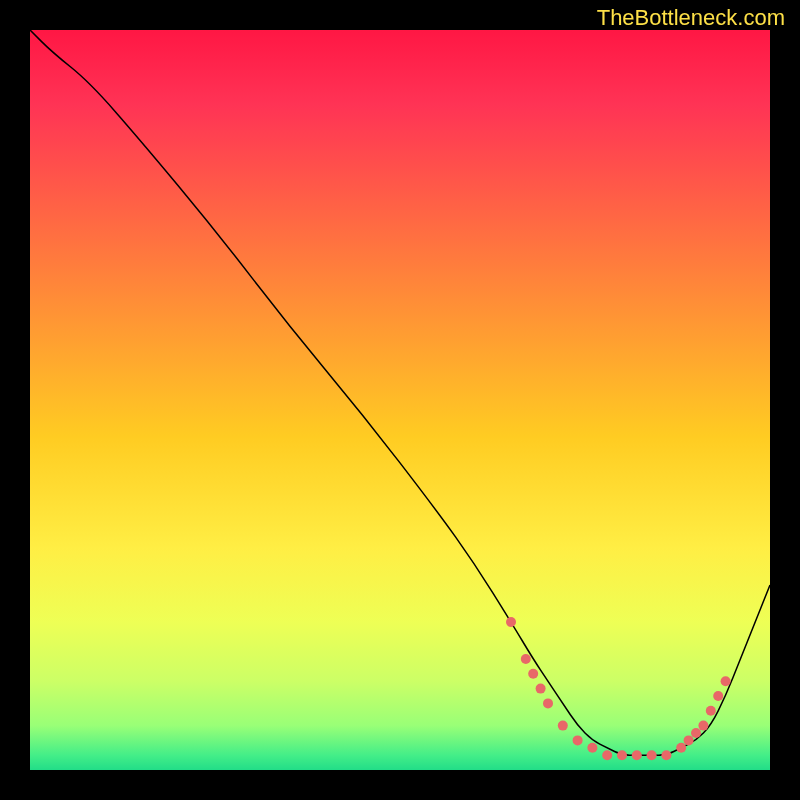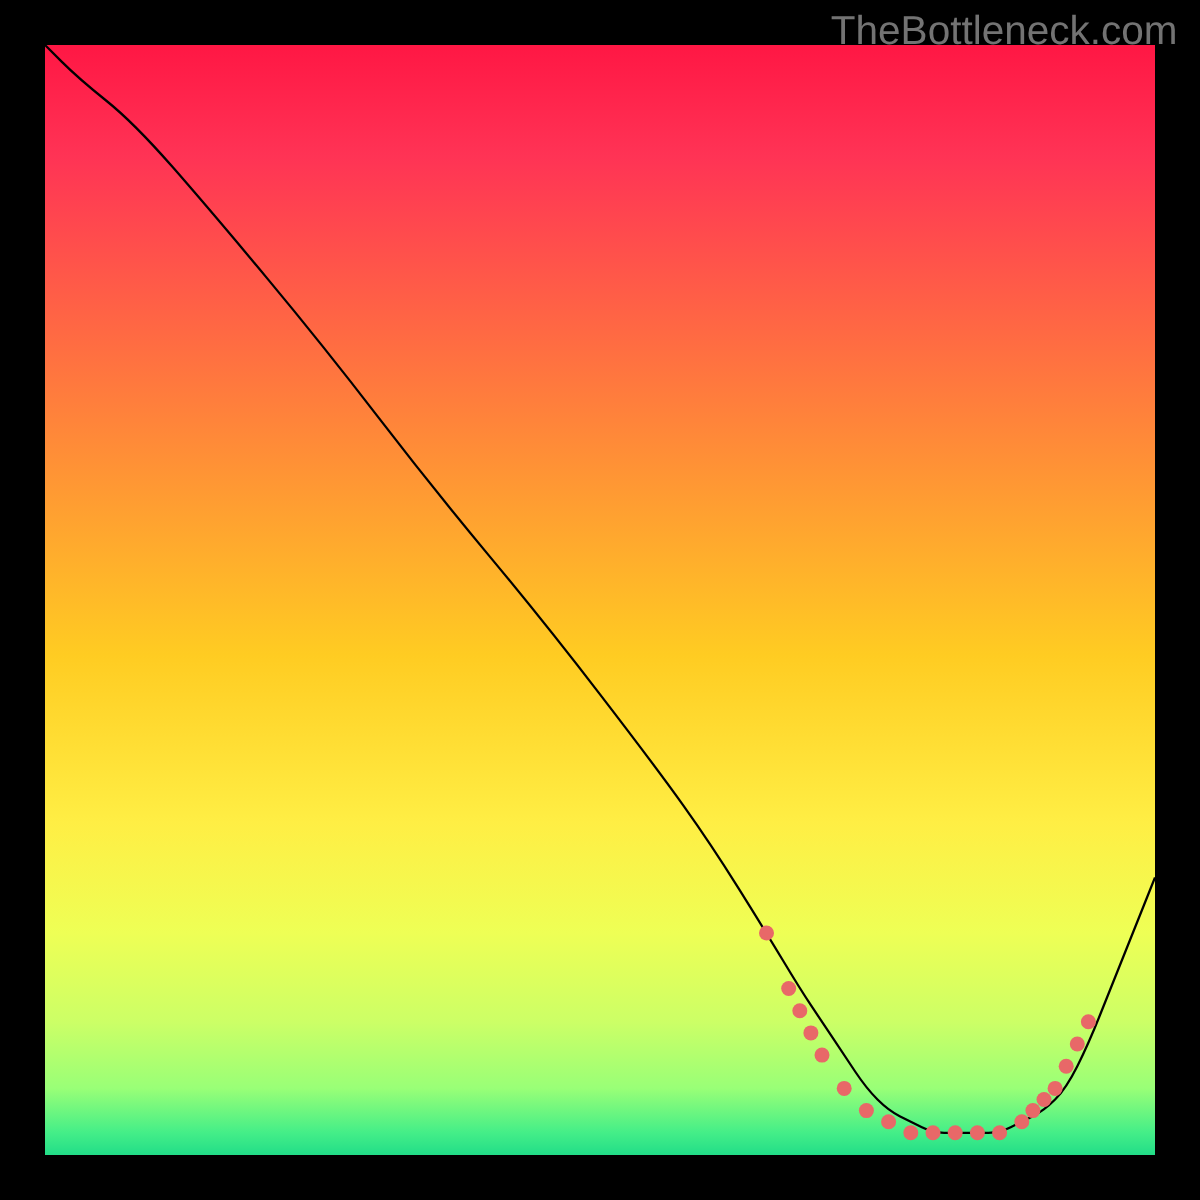--- a/index.html
+++ b/index.html
@@ -7,23 +7,23 @@
       width: 800px;
       height: 800px;
       background: #000;
       position: relative;
       overflow: hidden;
     }
     .watermark {
       position: absolute;
       top: 5px;
       right: 15px;
-      color: #737373;
+      color: #fde047;
       font-family: Arial, sans-serif;
-      font-size: 27px;
+      font-size: 22px;
       z-index: 10;
       margin-left: 24px;
     }
     .chart-container {
       position: absolute;
       top: 30px;
       left: 30px;
       width: 740px;
       height: 740px;
     }

